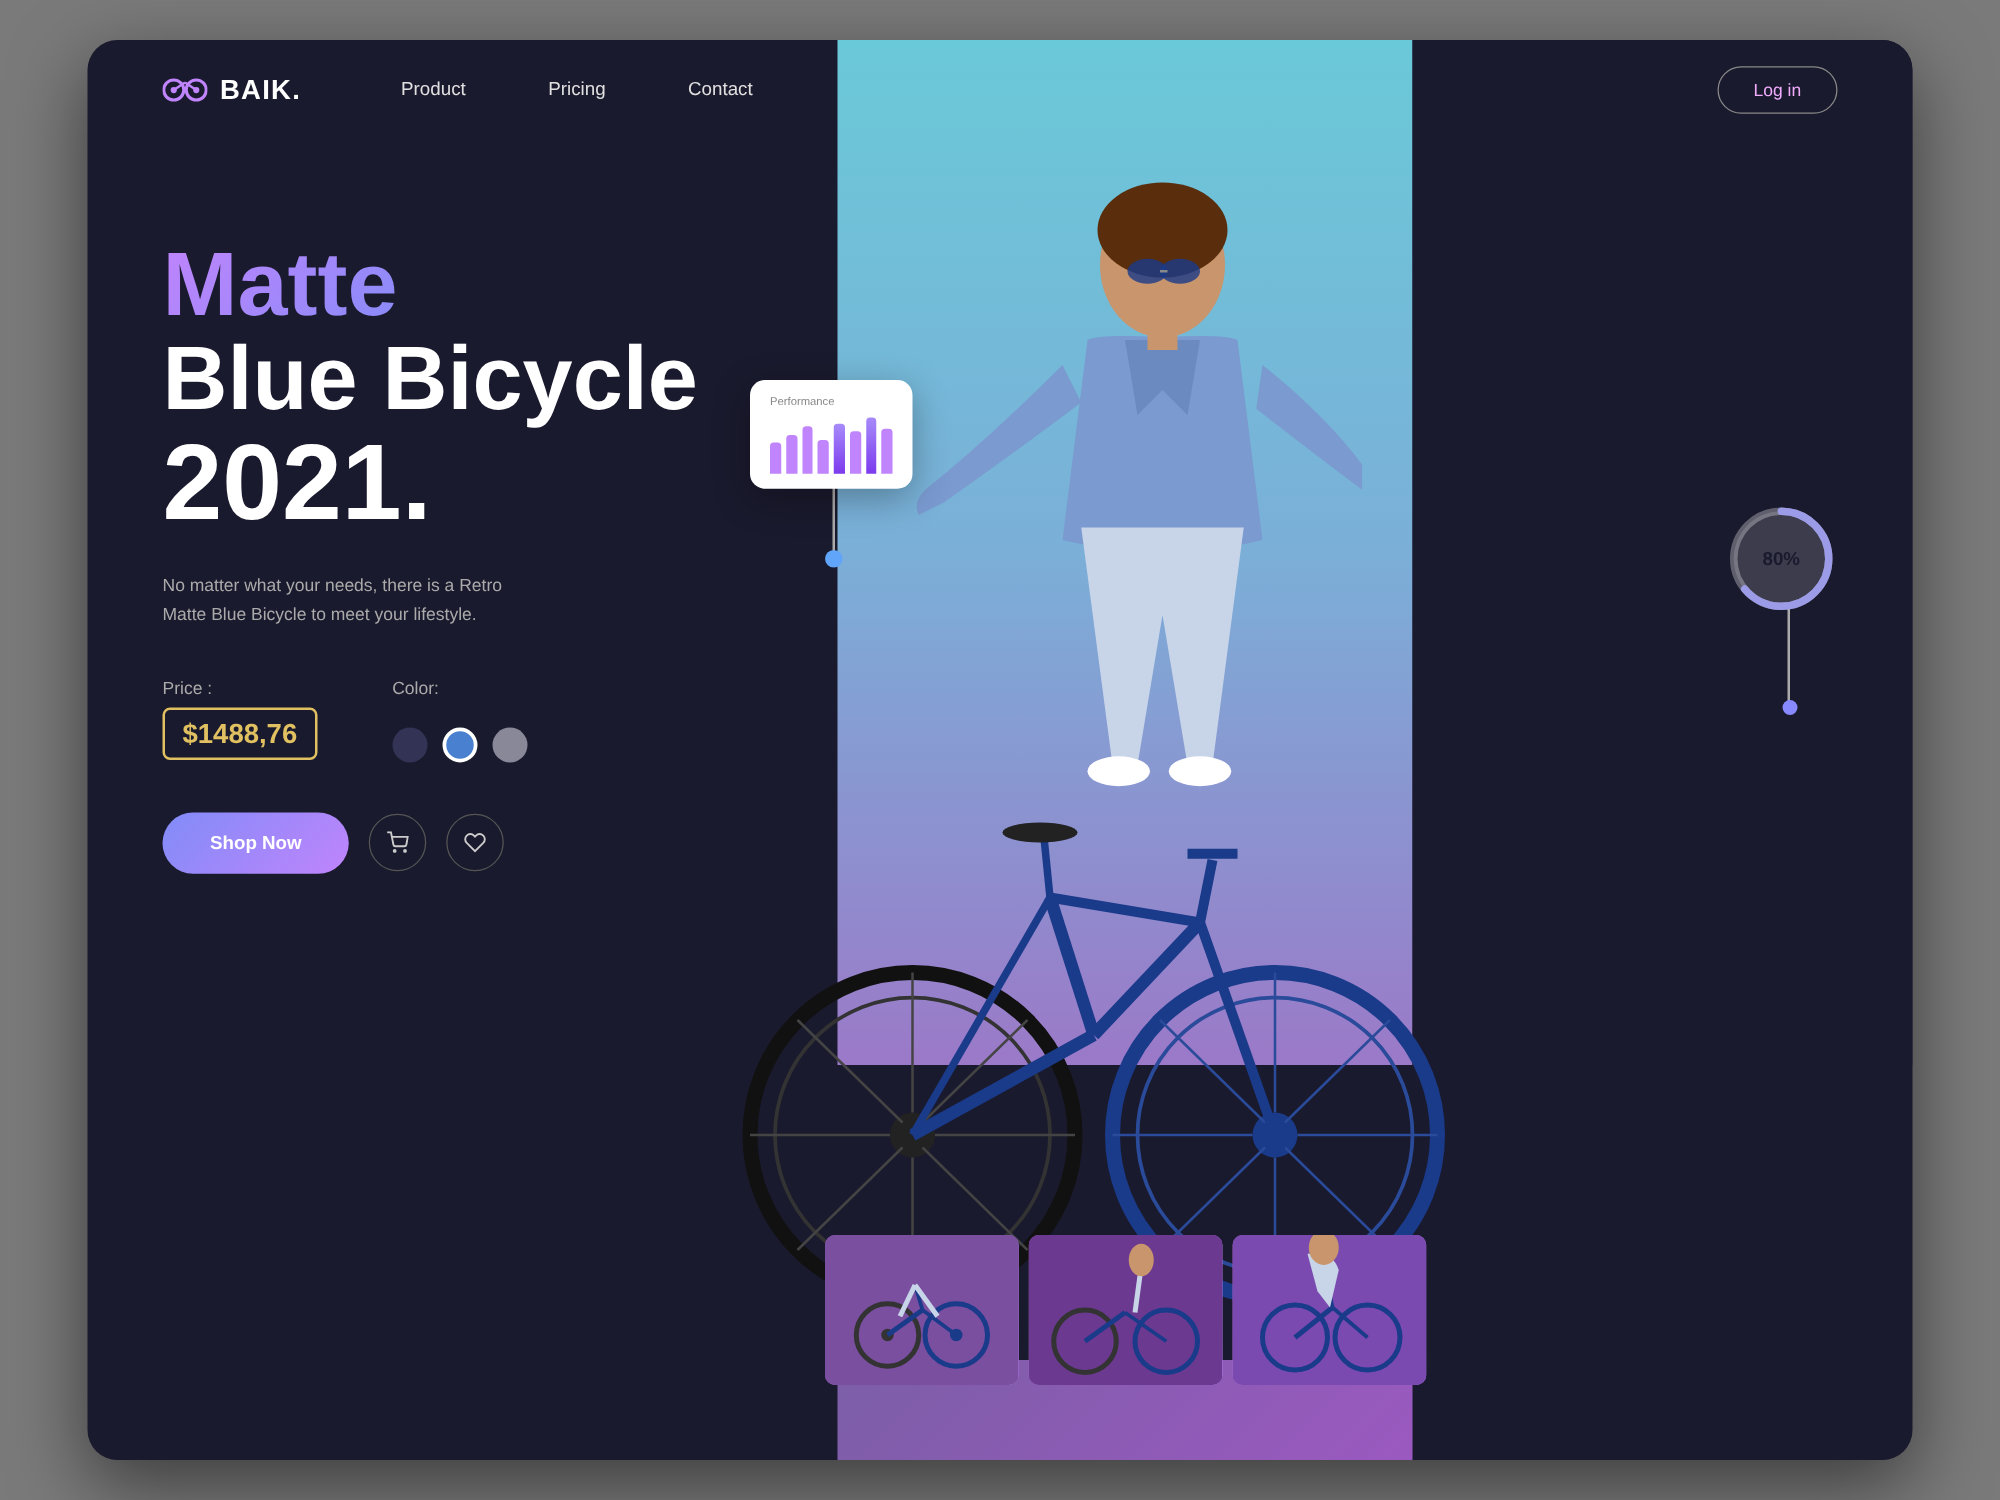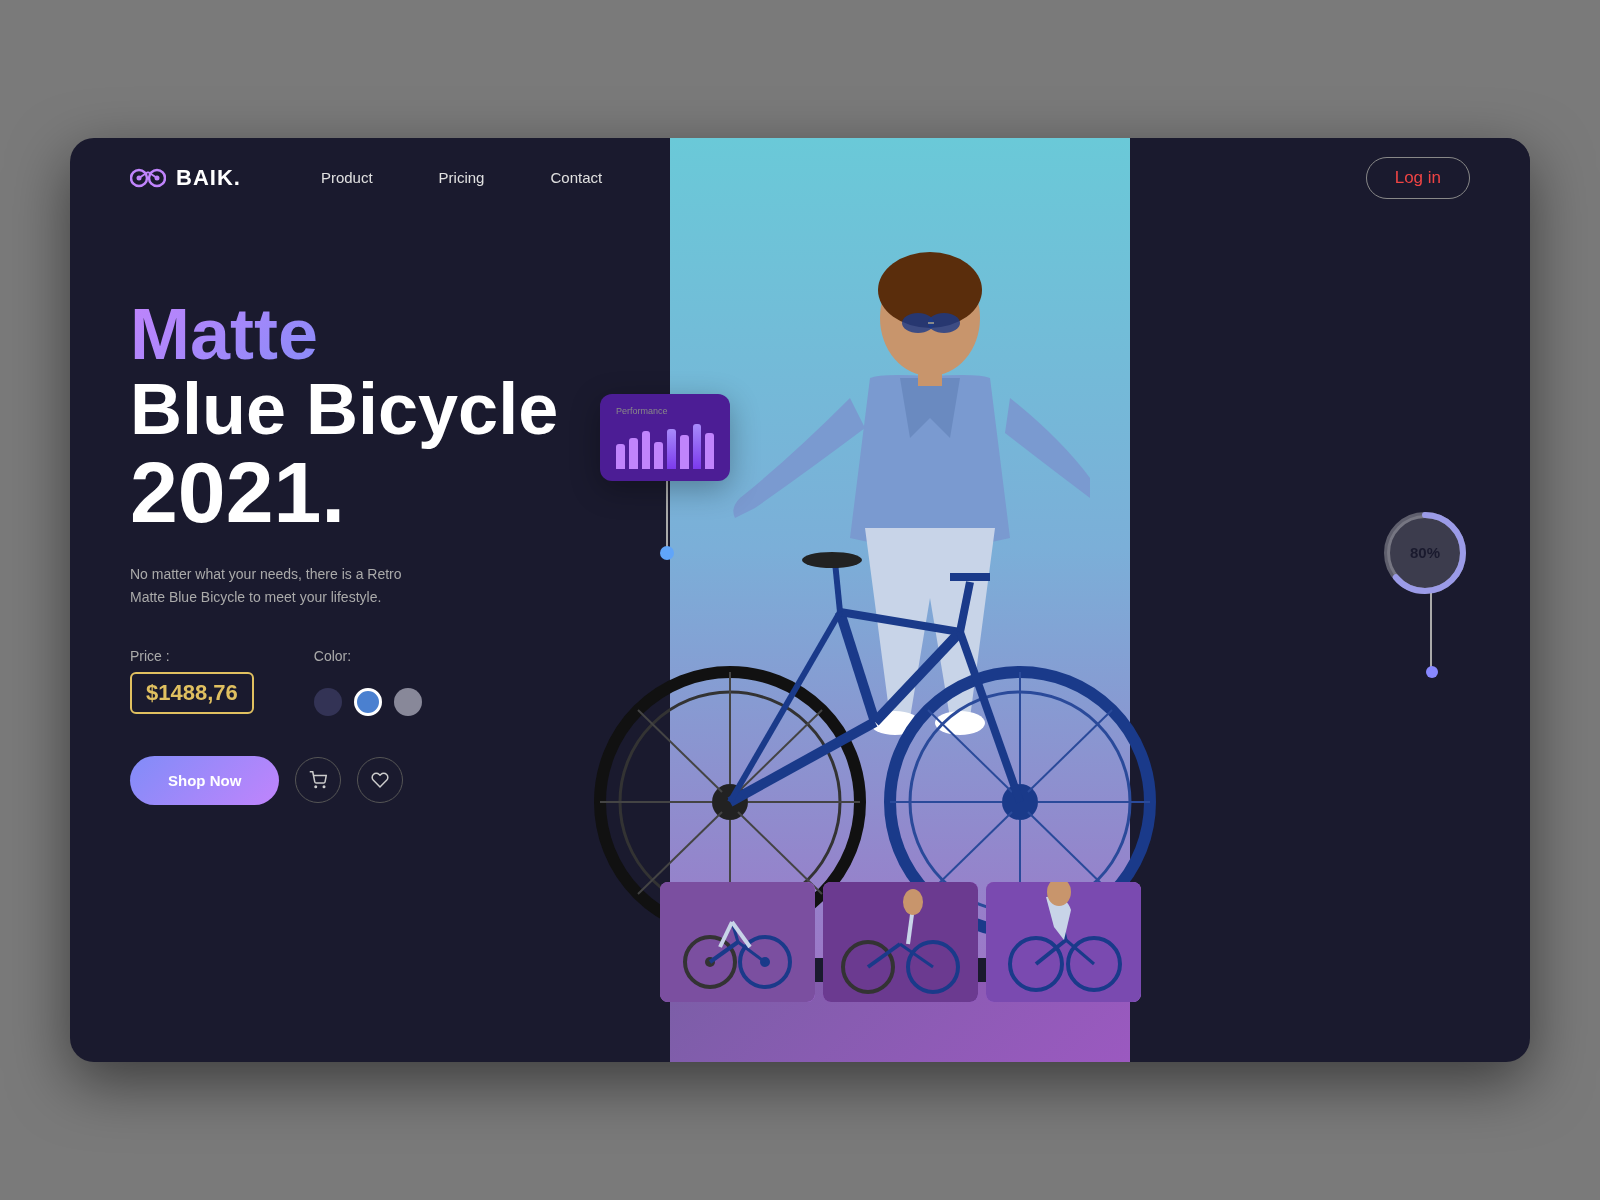--- a/index.html
+++ b/index.html
@@ -9,21 +9,21 @@
       height: 1200px;
       background: #7a7a7a;
       display: flex;
       align-items: center;
       justify-content: center;
       font-family: 'Arial', sans-serif;
     }
 
     .browser-frame {
       width: 1460px;
-      height: 924px;
+      height: 1136px;
       background: #1a1a2e;
       border-radius: 24px;
       overflow: hidden;
       position: relative;
       box-shadow: 0 20px 60px rgba(0,0,0,0.5);
     }
 
     
     nav {
       position: absolute;
@@ -66,22 +66,22 @@
       text-decoration: none;
       font-size: 15px;
       font-weight: 500;
     }
 
     .nav-login {
       margin-left: auto;
       border: 1.5px solid #888;
       border-radius: 25px;
       padding: 10px 28px;
-      color: #ef4444;
-      font-size: 17px;
+      color: #f0abfc;
+      font-size: 14px;
       cursor: pointer;
       background: transparent;
     }
 
     
     .hero-content {
       position: absolute;
       top: 160px;
       left: 60px;
       width: 520px;
@@ -193,23 +193,23 @@
       align-items: center;
       justify-content: center;
       cursor: pointer;
       color: #ccc;
       font-size: 16px;
     }
 
     
     .performance-card {
       position: absolute;
-      top: 256px;
+      top: 272px;
       left: 530px;
-      background: #4c1d95;
+      background: #ffffff;
       border-radius: 12px;
       padding: 12px 16px;
       width: 130px;
       z-index: 20;
       box-shadow: 0 8px 30px rgba(0,0,0,0.3);
     }
 
     .perf-title {
       font-size: 9px;
       color: #888;

